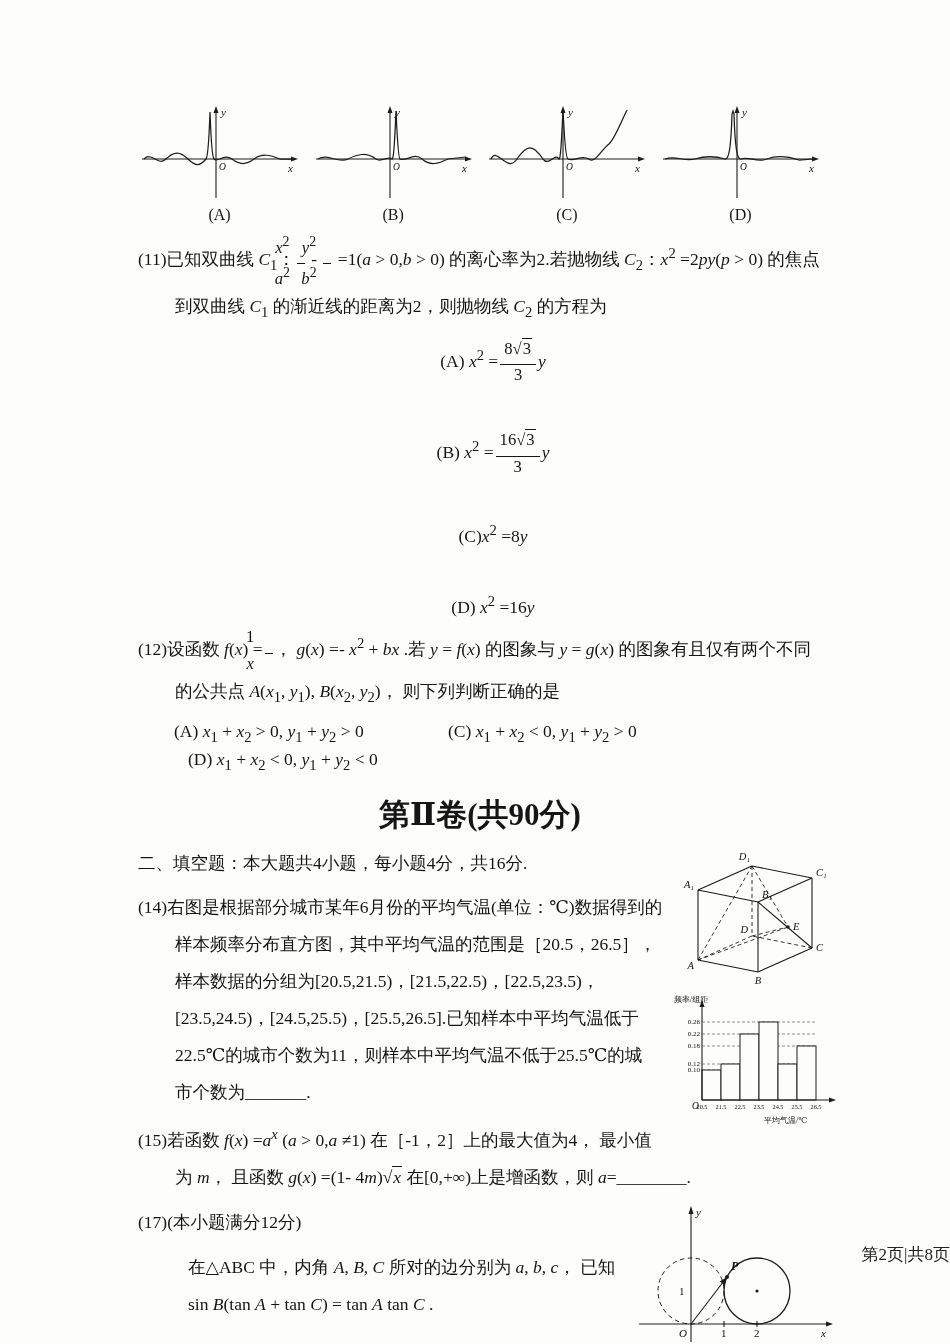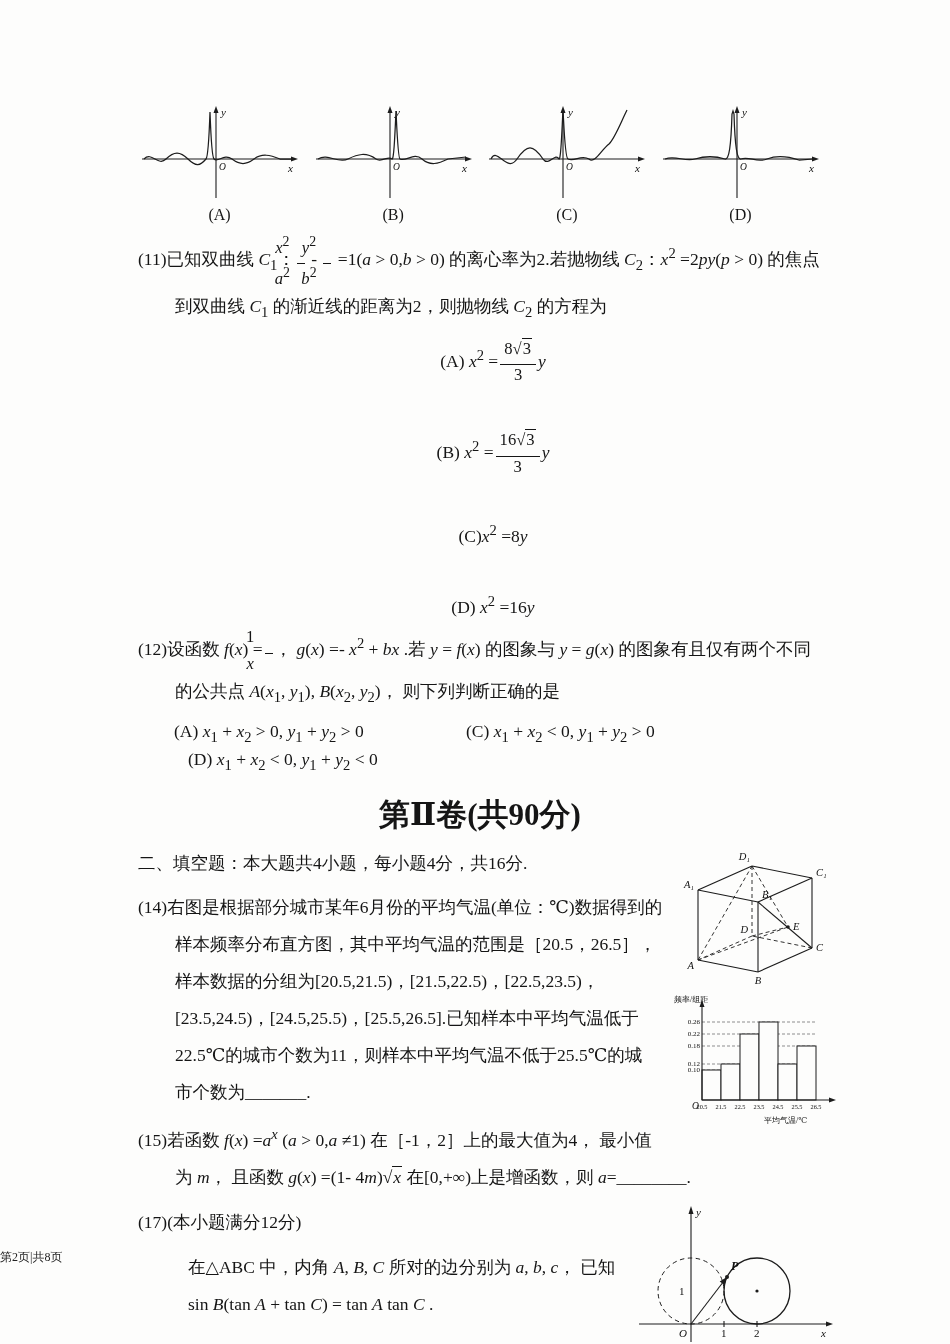--- a/index.html
+++ b/index.html
@@ -56,21 +56,21 @@
   text.lblt { font-size:11px; font-style:italic; fill:#111; }
   text.lbls { font-size:10.5px; font-style:italic; fill:#111; }
   text.lblo { font-size:9.5px; font-style:italic; fill:#111; }
   text.ytick{ font-size:7px; fill:#111; text-anchor:end; }
   text.xtick{ font-size:6.3px; fill:#111; text-anchor:middle; }
   text.hlabel{ font-size:8px; fill:#111; }
   text.figP { font-size:12px; font-style:italic; font-weight:bold; fill:#111; }
   text.fign { font-size:11px; fill:#111; }
 
   .footer { position:absolute; bottom:78px; left:0; right:0;
-            text-align:left; font-size:12px; color:#222; }
+            text-align:right; font-size:17px; color:#222; }
 </style>
 </head>
 <body>
 
 <div class="page">
   <div class="content">
 
     <div class="graphs-row">
 
       <div class="graph-box">
@@ -134,21 +134,21 @@
     <div class="options-row">
       <span>(A) <i>x</i><sup>2</sup> =<span class="frac"><span class="num">8<span class="sqrt">√<span class="ol">3</span></span></span><span class="den">3</span></span><i>y</i></span>
       <span>(B) <i>x</i><sup>2</sup> =<span class="frac"><span class="num">16<span class="sqrt">√<span class="ol">3</span></span></span><span class="den">3</span></span><i>y</i></span>
       <span>(C)<i>x</i><sup>2</sup> =8<i>y</i></span>
       <span>(D) <i>x</i><sup>2</sup> =16<i>y</i></span>
     </div>
 
     <p class="question">(12)设函数 <i>f</i>(<i>x</i>) =<span class="frac"><span class="num">1</span><span class="den"><i>x</i></span></span>， <i>g</i>(<i>x</i>) =- <i>x</i><sup>2</sup> + <i>bx</i> .若 <i>y</i> = <i>f</i>(<i>x</i>) 的图象与 <i>y</i> = <i>g</i>(<i>x</i>) 的图象有且仅有两个不同的公共点 <i>A</i>(<i>x</i><sub>1</sub>, <i>y</i><sub>1</sub>), <i>B</i>(<i>x</i><sub>2</sub>, <i>y</i><sub>2</sub>)， 则下列判断正确的是</p>
     <div class="options-grid">
       <span>(A) <i>x</i><sub>1</sub> + <i>x</i><sub>2</sub> &gt; 0, <i>y</i><sub>1</sub> + <i>y</i><sub>2</sub> &gt; 0</span>
-      <span style="margin-left:42px">(C) <i>x</i><sub>1</sub> + <i>x</i><sub>2</sub> &lt; 0, <i>y</i><sub>1</sub> + <i>y</i><sub>2</sub> &gt; 0</span>
+      <span style="margin-left:24px">(C) <i>x</i><sub>1</sub> + <i>x</i><sub>2</sub> &lt; 0, <i>y</i><sub>1</sub> + <i>y</i><sub>2</sub> &gt; 0</span>
       <span style="margin-left:14px">(D) <i>x</i><sub>1</sub> + <i>x</i><sub>2</sub> &lt; 0, <i>y</i><sub>1</sub> + <i>y</i><sub>2</sub> &lt; 0</span>
     </div>
 
     <h2 class="part2-title">第Ⅱ卷(共90分)</h2>
 
     <figure class="fig fig-cube">
       <svg width="158" height="148" viewBox="0 0 158 148">
 
         <line class="edge" x1="18" y1="52" x2="78" y2="64"></line>
         <line class="edge" x1="78" y1="64" x2="132" y2="40"></line>

